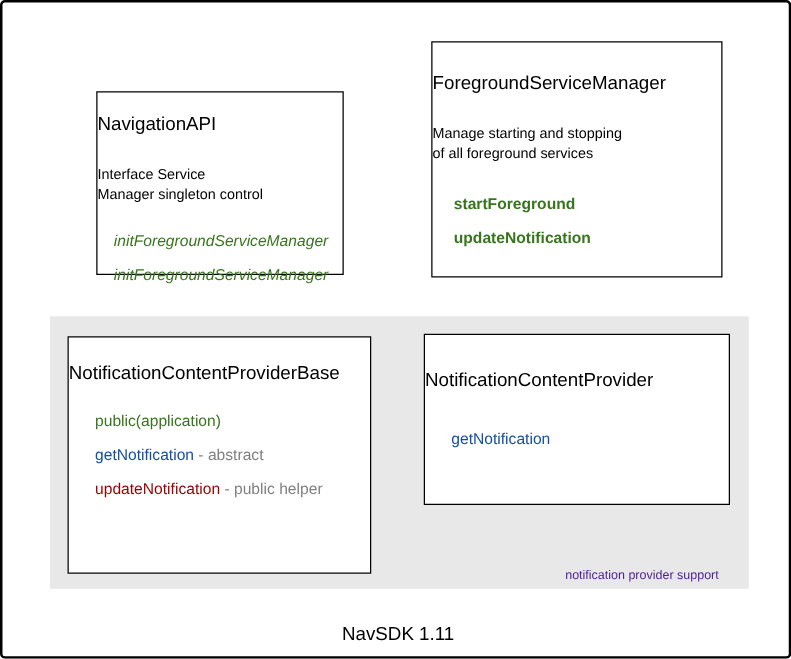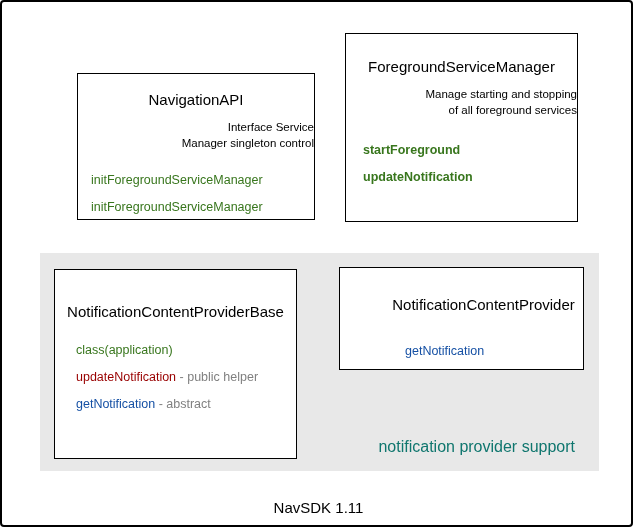--- a/index.html
+++ b/index.html
@@ -24,69 +24,68 @@
     height: 218px;
     background: var(--panel, #e8e8e8);
   }
 
   .class-box {
     position: absolute;
     box-sizing: border-box;
     background: #ffffff;
     border: 1.5px solid #000;
   }
-  #box-navigation-api        { left: 75px;  top: 71px;  width: 238px; height: 147px; }
+  #box-navigation-api        { left: 75px;  top: 71px;  width: 198px; height: 147px; }
   #box-foreground-manager    { left: 343px; top: 31px;  width: 233px; height: 189px; }
   #box-provider-base         { left: 52px;  top: 267px; width: 243px; height: 190px; }
-  #box-content-provider      { left: 337px; top: 265px; width: 245px; height: 103px; padding-left: 44px; }
+  #box-content-provider      { left: 337px; top: 265px; width: 245px; height: 137px; }
 
   .box-title {
-    text-align: center;
     font-size: 15px;
     color: #000;
     line-height: 18px;
     white-space: nowrap;
   }
   #box-navigation-api    .box-title { margin-top: 17px; }
   #box-foreground-manager .box-title { margin-top: 24px; }
-  #box-provider-base     .box-title { margin-top: 33px; }
+  #box-provider-base     .box-title { margin-top: 20px; }
   #box-content-provider  .box-title { margin-top: 28px; }
 
   .box-desc {
-    text-align: right;
+    text-align: left;
     font-size: 11.5px;
     line-height: 15.5px;
     color: #000;
     white-space: pre-line;
-    margin-top: 11px;
+    margin-top: 24px;
   }
 
   .methods { display: block; }
-  #box-navigation-api     .methods { margin: 23px 0 0 13px; }
+  #box-navigation-api     .methods { margin: 23px 0 0 13px; font-style: italic; }
   #box-foreground-manager .methods { margin: 26px 0 0 17px; font-weight: bold; }
   #box-provider-base      .methods { margin: 23px 0 0 21px; }
   #box-content-provider   .methods { margin: 31px 0 0 21px; }
 
   .method-line {
     font-size: 12.5px;
     line-height: 13px;
     margin-bottom: 14px;
     white-space: nowrap;
   }
   .m-green { color: var(--green, #38761d); }
   .m-red   { color: var(--red,   #990000); }
   .m-blue  { color: var(--blue,  #1550a4); }
   .m-gray  { color: var(--gray,  #808080); }
 
   .panel-label {
     position: absolute;
     right: 24px;
-    bottom: 15px;
-    font-size: 16px;
-    color: #0f766e;
+    bottom: 5px;
+    font-size: 10px;
+    color: #4c1d95;
     white-space: nowrap;
   }
 
   .caption {
     position: absolute;
     left: 0;
     top: 497px;
     width: 633px;
     text-align: center;
     font-size: 15px;
@@ -127,27 +126,27 @@
   </div>
 
   <div class="gray-panel">
     <div class="panel-label">notification provider support</div>
   </div>
 
   <div class="class-box" id="box-provider-base">
     <div class="box-title">NotificationContentProviderBase</div>
     <div class="methods">
       <div class="method-line">
-        <span class="m-green">class(application)</span>
+        <span class="m-green">public(application)</span>
+      </div>
+      <div class="method-line">
+        <span class="m-blue">getNotification</span><span class="m-gray"> - abstract</span>
       </div>
       <div class="method-line">
         <span class="m-red">updateNotification</span><span class="m-gray"> - public helper</span>
-      </div>
-      <div class="method-line">
-        <span class="m-blue">getNotification</span><span class="m-gray"> - abstract</span>
       </div>
     </div>
   </div>
 
   <div class="class-box" id="box-content-provider">
     <div class="box-title">NotificationContentProvider</div>
     <div class="methods">
       <div class="method-line">
         <span class="m-blue">getNotification</span>
       </div>

